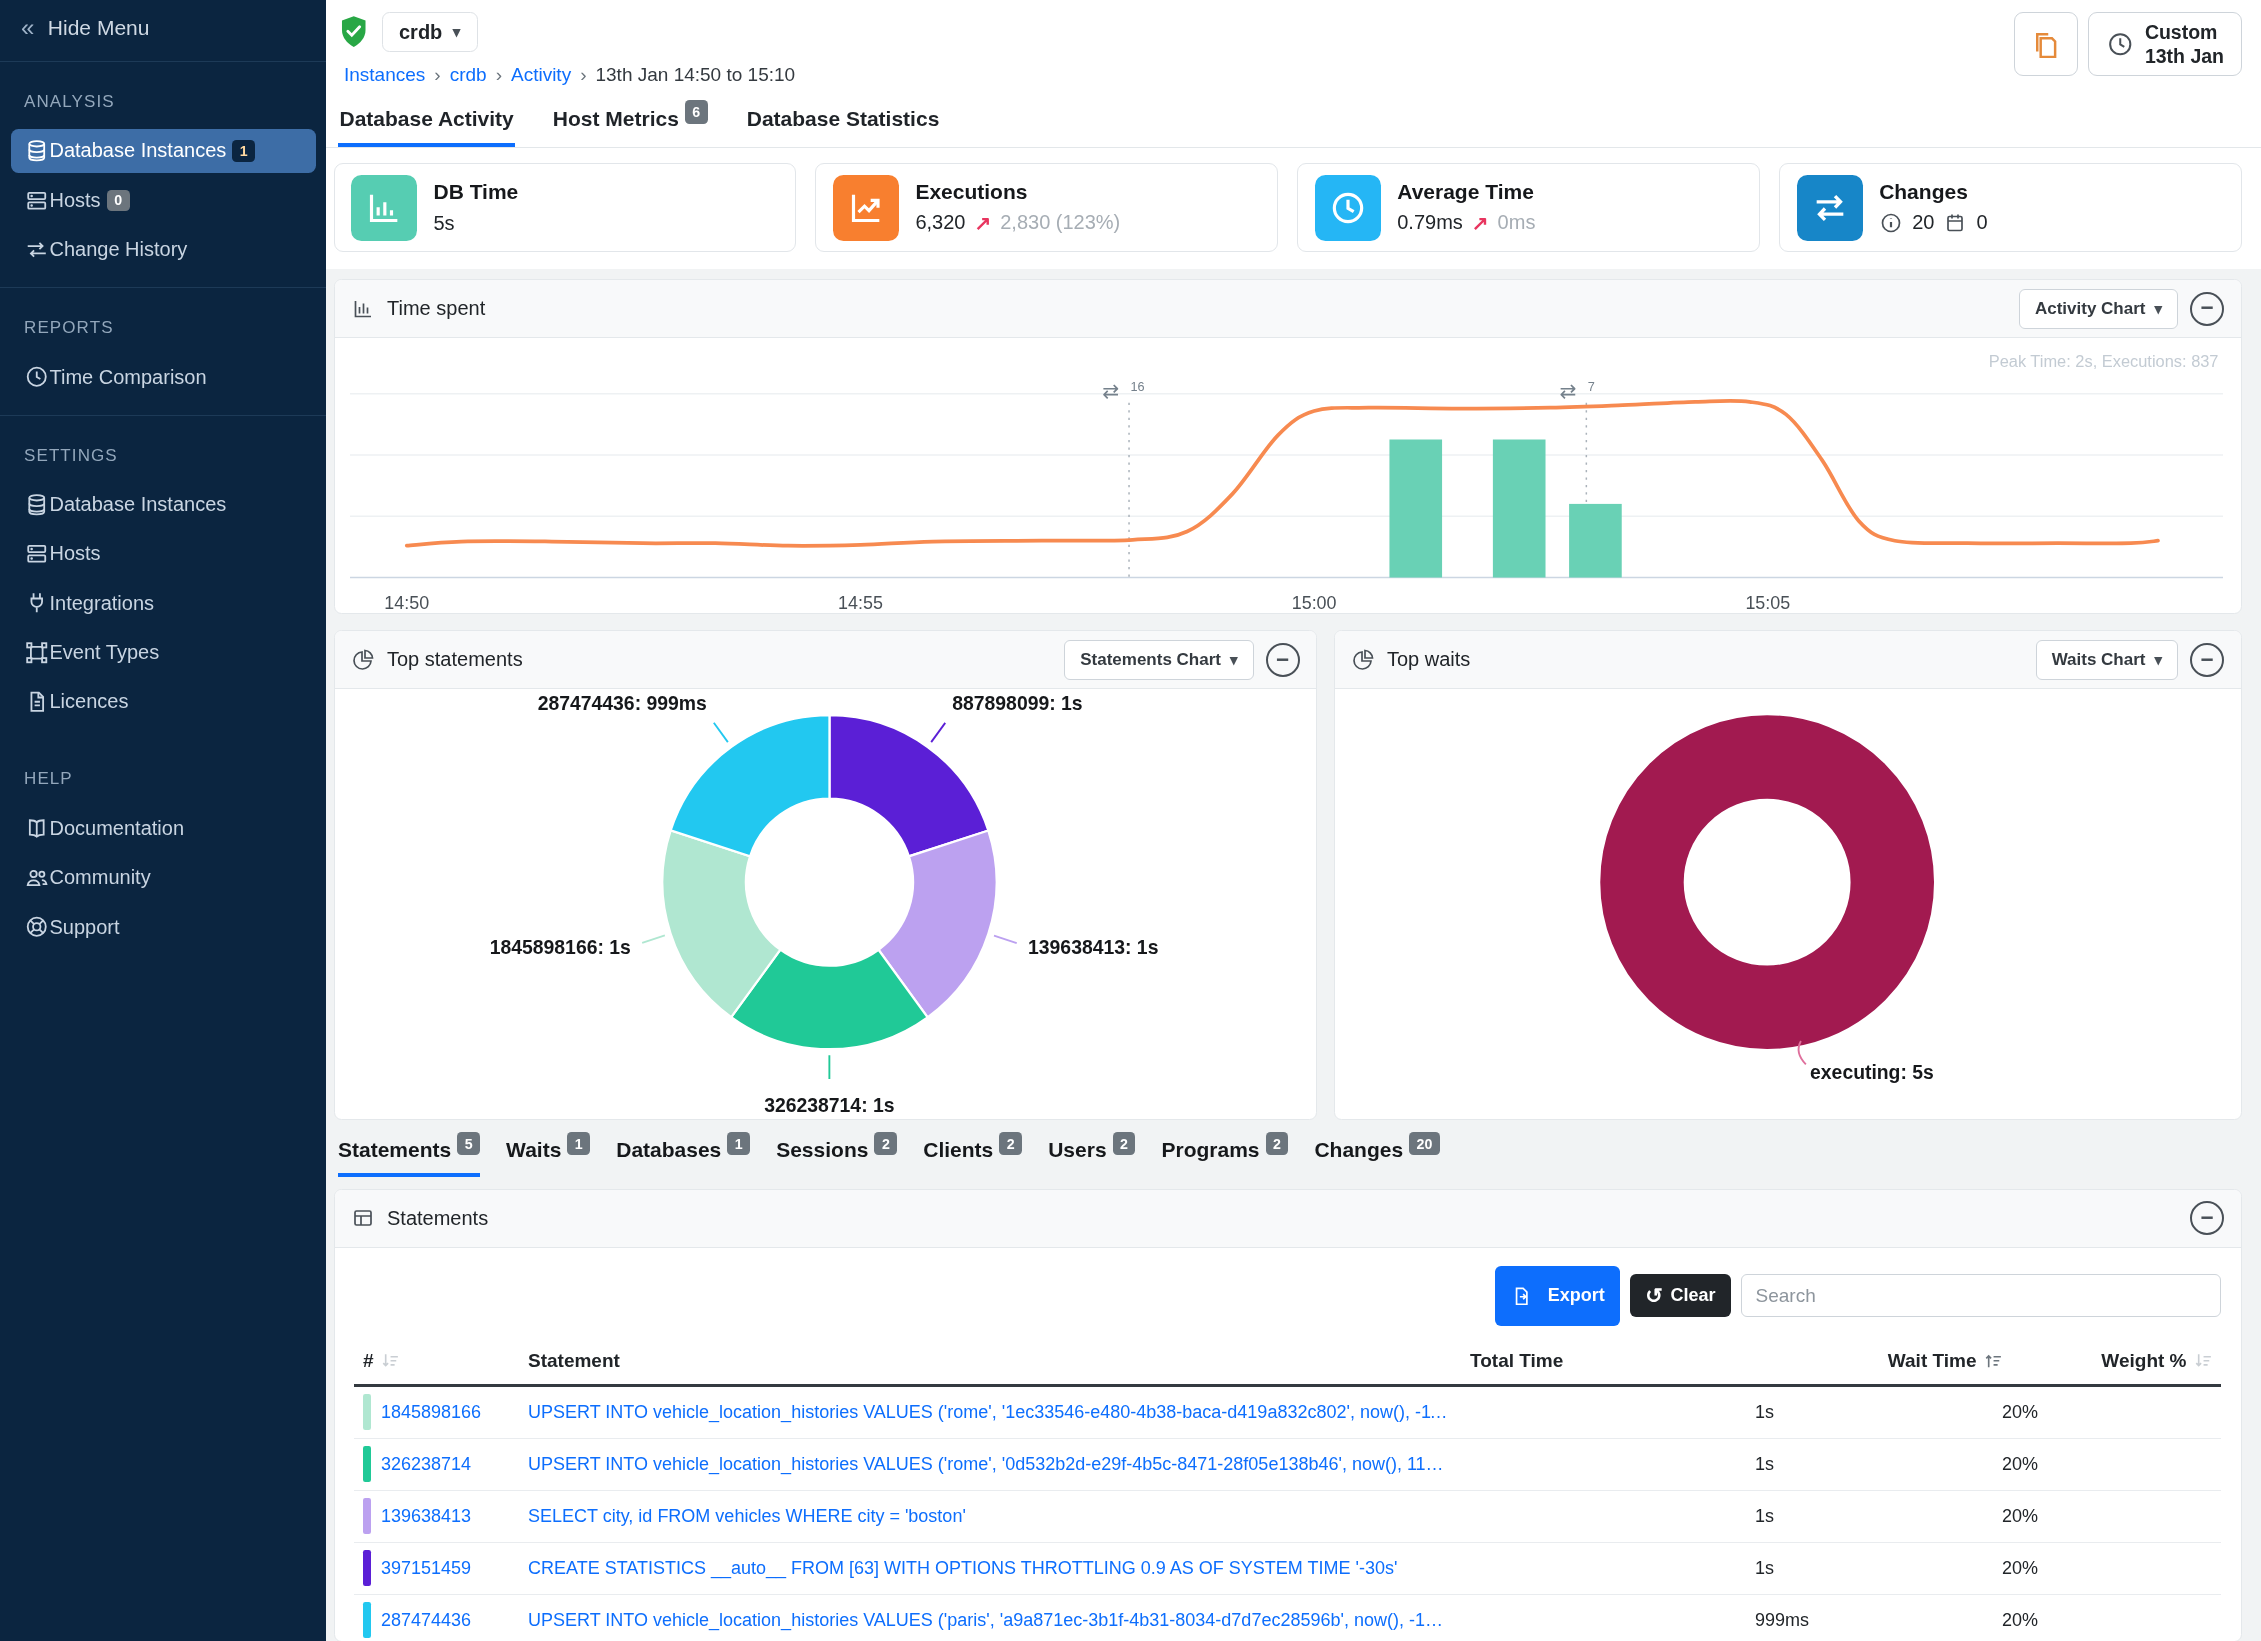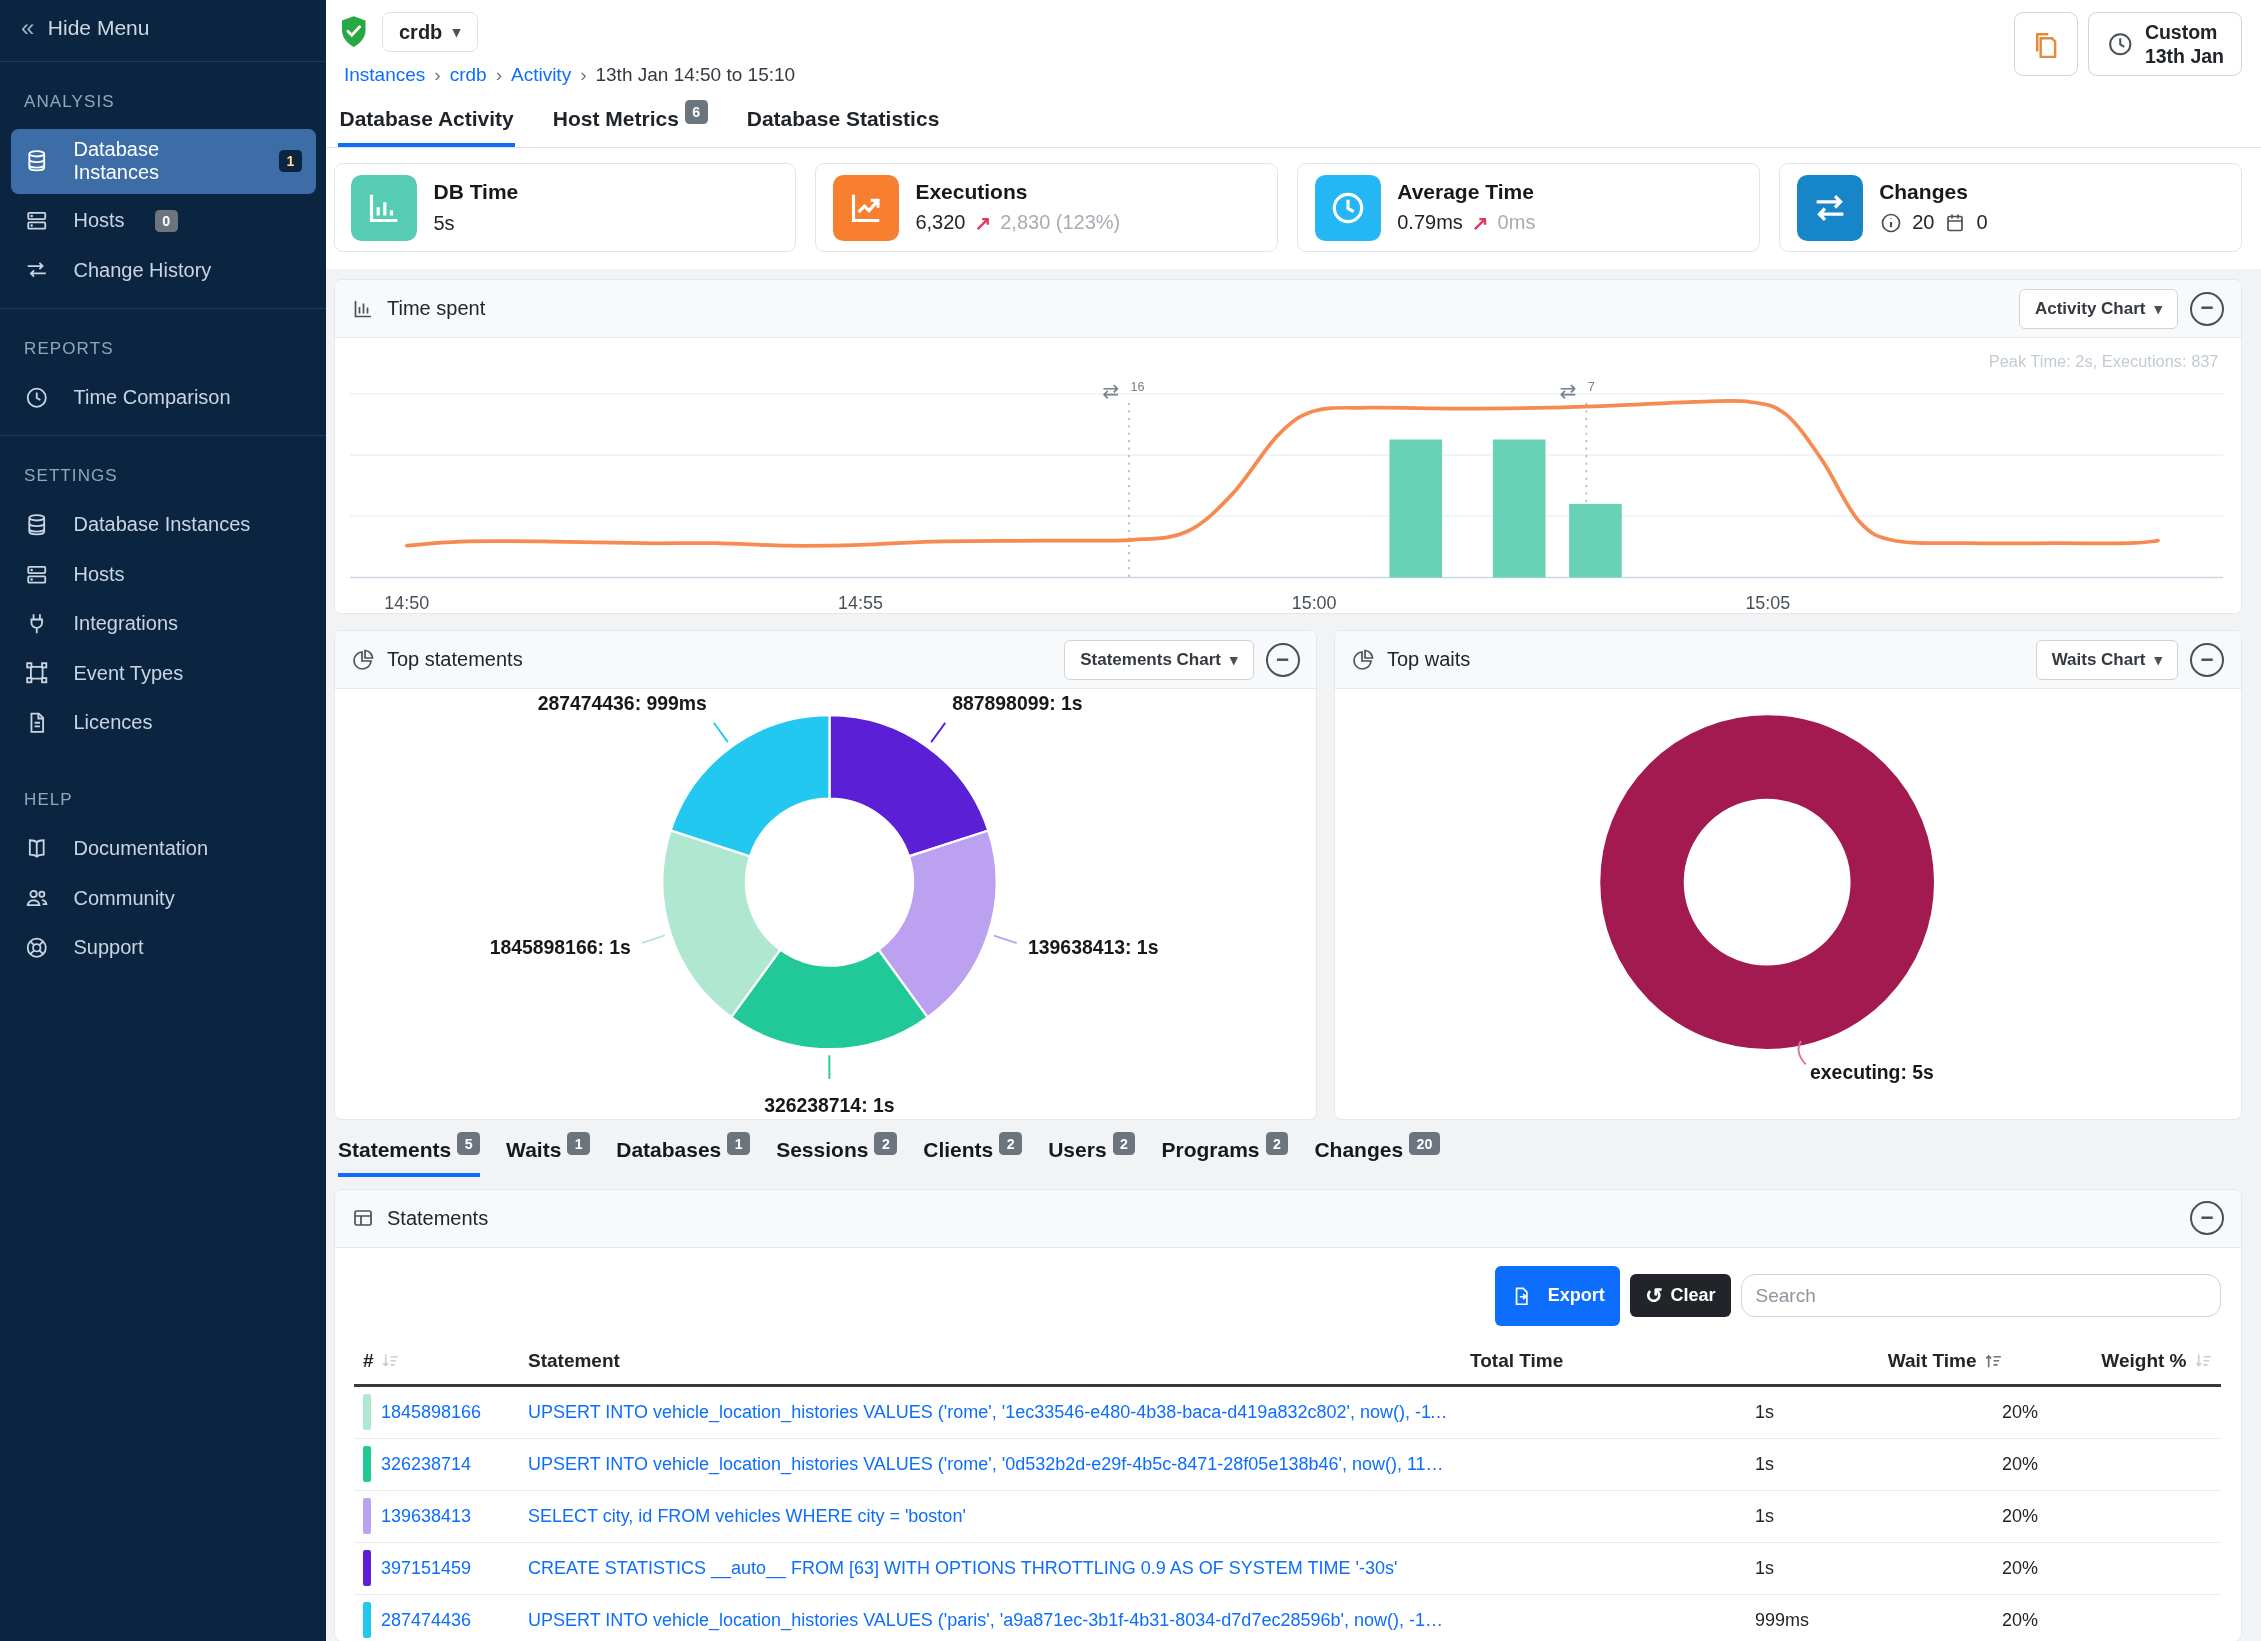--- a/index.html
+++ b/index.html
@@ -14,21 +14,21 @@
   .brand-badge{position:absolute;left:129px;top:42px;display:flex;border-radius:7.5px;overflow:hidden;font-size:30px;font-weight:bold;line-height:1}
   .brand-badge .db{background:#4caf50;color:#fff;padding:9px 10.5px}
   .brand-badge .marlin{background:#6b93c0;color:#fff;padding:9px 10.5px;font-weight:normal}
   .edition{position:absolute;left:132px;top:94px;font-size:17px;color:#e8eef5}
   .hide-menu{display:flex;align-items:center;gap:13.5px;padding:13.5px 21px 19.5px;font-size:21px;color:#cfd9e4;cursor:pointer;border-bottom:0.7px solid #1d3a57}
   .chev{font-size:24px;color:#9fb3c8}
   nav{flex:1;overflow:hidden}
   .sec{padding:4.5px 0 10.5px}
   .sec.divided{border-bottom:0.7px solid #1d3a57}
   .sec-title{padding:25.5px 24px 12px;font-size:17px;letter-spacing:1.1px;color:#93a7bb}
-  .item{display:flex;align-items:center;gap:24px;margin:4.5px 10.5px;padding:9.7px 13.5px;border-radius:7.5px;font-size:20px;color:#c9d5e2;cursor:pointer}
+  .item{display:flex;align-items:center;gap:0;margin:4.5px 10.5px;padding:9.7px 13.5px;border-radius:7.5px;font-size:20px;color:#c9d5e2;cursor:pointer}
   .item.active{background:#3d6da6;color:#fff}
   .item .icn{display:flex}
   .item .icn svg{width:25.5px;height:25.5px}
   .b{margin-left:6px;font-size:14.2px;font-weight:bold;border-radius:4.5px;padding:3.7px 7.5px;line-height:1}
   .b.navy{background:#0b2540;color:#ffd9a0}
   .b.gray{background:#6c757d;color:#fff}
 
   
   .main{flex:1;min-width:0;display:flex;flex-direction:column}
   .white-top{background:#fff}
@@ -81,21 +81,21 @@
   .tabs2{display:flex;gap:26px;padding:18px 19.5px 0 12px}
   .tab2{font-size:21px;font-weight:bold;color:#16181b;padding-bottom:10.5px;border-bottom:4.5px solid transparent;cursor:pointer}
   .tab2.active{border-bottom-color:#0d6efd}
   .tabs2-wrap{margin-bottom:12px}
 
   .controls{display:flex;justify-content:flex-end;align-items:center;gap:10.5px;padding:18px 19.5px 9px}
   .btn-export{display:flex;align-items:center;gap:15px;background:#0d6efd;color:#fff;border:none;border-radius:6px;height:60px;padding:0 15px;font-size:18px;font-weight:bold;cursor:pointer}
   .btn-export svg{width:22.5px;height:22.5px}
   .btn-clear{display:flex;align-items:center;gap:7.5px;background:#212529;color:#fff;border:none;border-radius:6px;height:43px;padding:0 15px;font-size:18px;font-weight:bold;cursor:pointer}
   .btn-clear .u{font-size:21px}
-  .search{width:480px;height:43px;border:0.7px solid #ced4da;border-radius:14px;font-size:19px;padding:0 13.5px;color:#4d7c0f;font-family:"Liberation Sans",sans-serif}
+  .search{width:480px;height:43px;border:0.7px solid #ced4da;border-radius:6px;font-size:19px;padding:0 13.5px;color:#4d7c0f;font-family:"Liberation Sans",sans-serif}
   .search::placeholder{color:#8d959d}
 
   .tbl{margin:7.5px 19.5px 0}
   .thead,.trow{display:grid;grid-template-columns:165px 1fr 285px 247px 210px;align-items:center;padding:7.5px 9px}
   .thead{font-size:19px;font-weight:bold;color:#212529;border-bottom:3px solid #343a40;padding-bottom:12px}
   .thead .hcell{display:flex;align-items:center;gap:6px}
   .thead .r{justify-content:flex-end}
   .trow{border-bottom:0.7px solid #e9ecef;font-size:18px;min-height:48px}
   .id-cell{display:flex;align-items:center;gap:10.5px}
   .cbar{width:7.5px;height:36px;border-radius:2.2px;flex-shrink:0}

